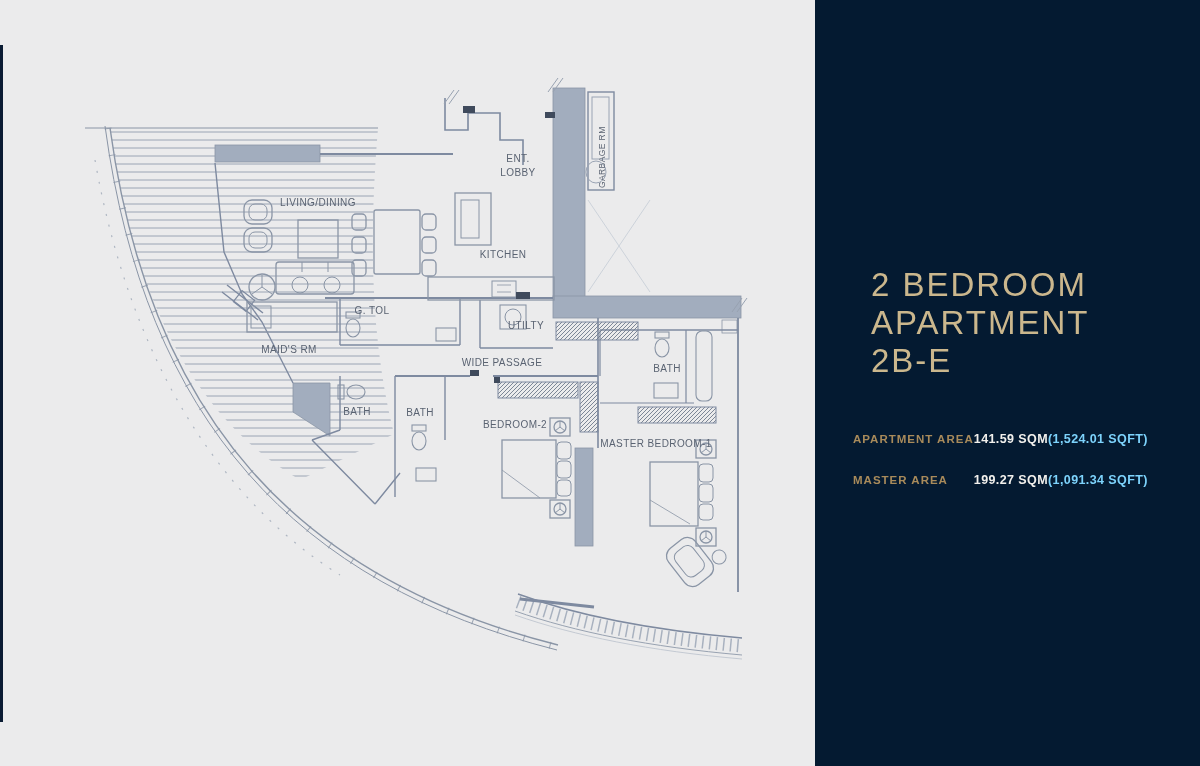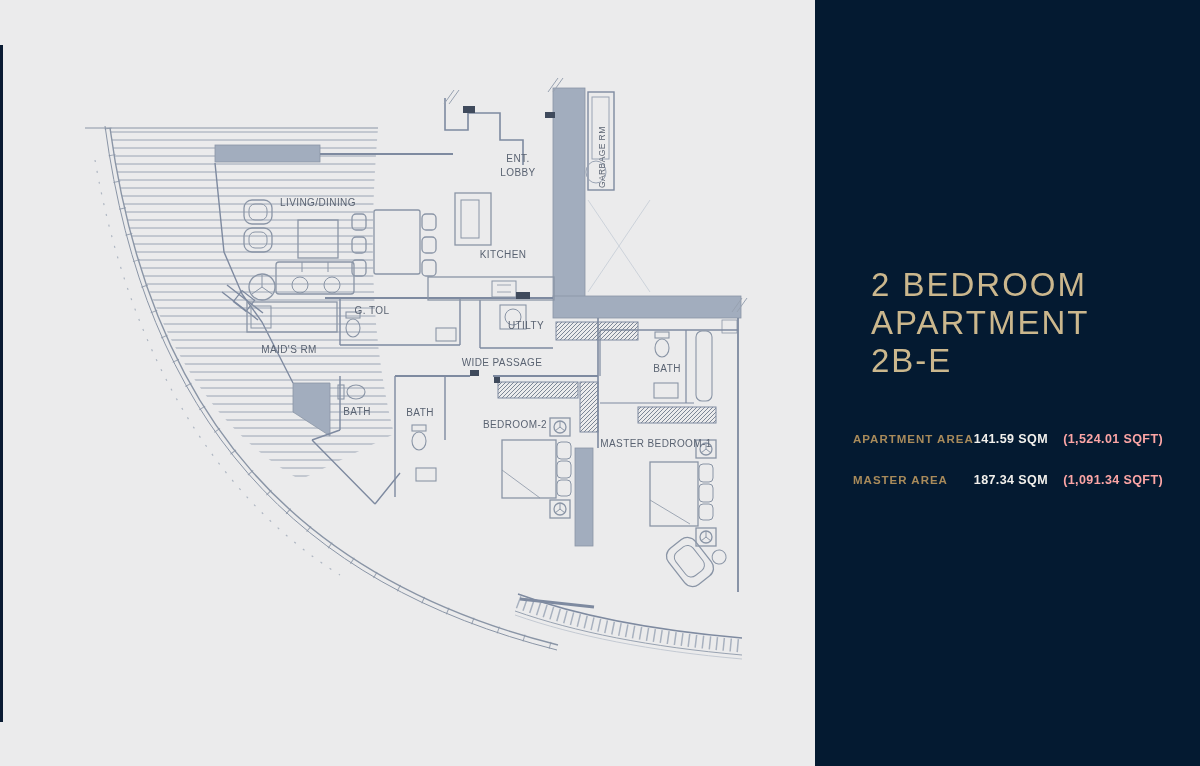--- a/index.html
+++ b/index.html
@@ -11,21 +11,21 @@
   .plan-wrap{position:absolute;left:0;top:0;width:815px;height:766px;}
   .panel{position:absolute;left:815px;top:0;width:385px;height:766px;background:#041a31;}
   .panel-title{
     position:absolute;left:56px;top:266px;color:#cbb78d;
     font-size:33px;line-height:38px;letter-spacing:2px;font-weight:400;
   }
   .areas{position:absolute;left:38px;top:432px;width:310px;}
   .area-row{display:flex;align-items:baseline;margin-bottom:27px;white-space:nowrap;}
   .area-label{width:115px;color:#a98b5b;font-size:11.5px;font-weight:700;letter-spacing:1px;}
   .area-sqm{width:80px;text-align:right;color:#f2f0ec;font-size:12.5px;font-weight:700;letter-spacing:.4px;}
-  .area-sqft{flex:1;text-align:right;color:#fca5a5;font-size:12.5px;font-weight:700;letter-spacing:.4px;}
+  .area-sqft{flex:1;text-align:left;color:#7dd3fc;font-size:12.5px;font-weight:700;letter-spacing:.4px;}
   svg text{font-family:"Liberation Sans",sans-serif;fill:#5a6372;letter-spacing:.4px;}
   .room-label{font-size:10px;}
   .room-label-small{font-size:8.5px;}
 </style>
 </head>
 <body>
 
 <div class="stage">
 
   <div class="left-accent"></div>
@@ -243,19 +243,19 @@
     </div>
 
     <div class="areas">
       <div class="area-row">
         <span class="area-label">APARTMENT AREA</span>
         <span class="area-sqm">141.59 SQM</span>
         <span class="area-sqft">(1,524.01 SQFT)</span>
       </div>
       <div class="area-row">
         <span class="area-label">MASTER AREA</span>
-        <span class="area-sqm">187.34 SQM</span>
+        <span class="area-sqm">199.27 SQM</span>
         <span class="area-sqft">(1,091.34 SQFT)</span>
       </div>
     </div>
   </div>
 
 </div>
 
 </body></html>

